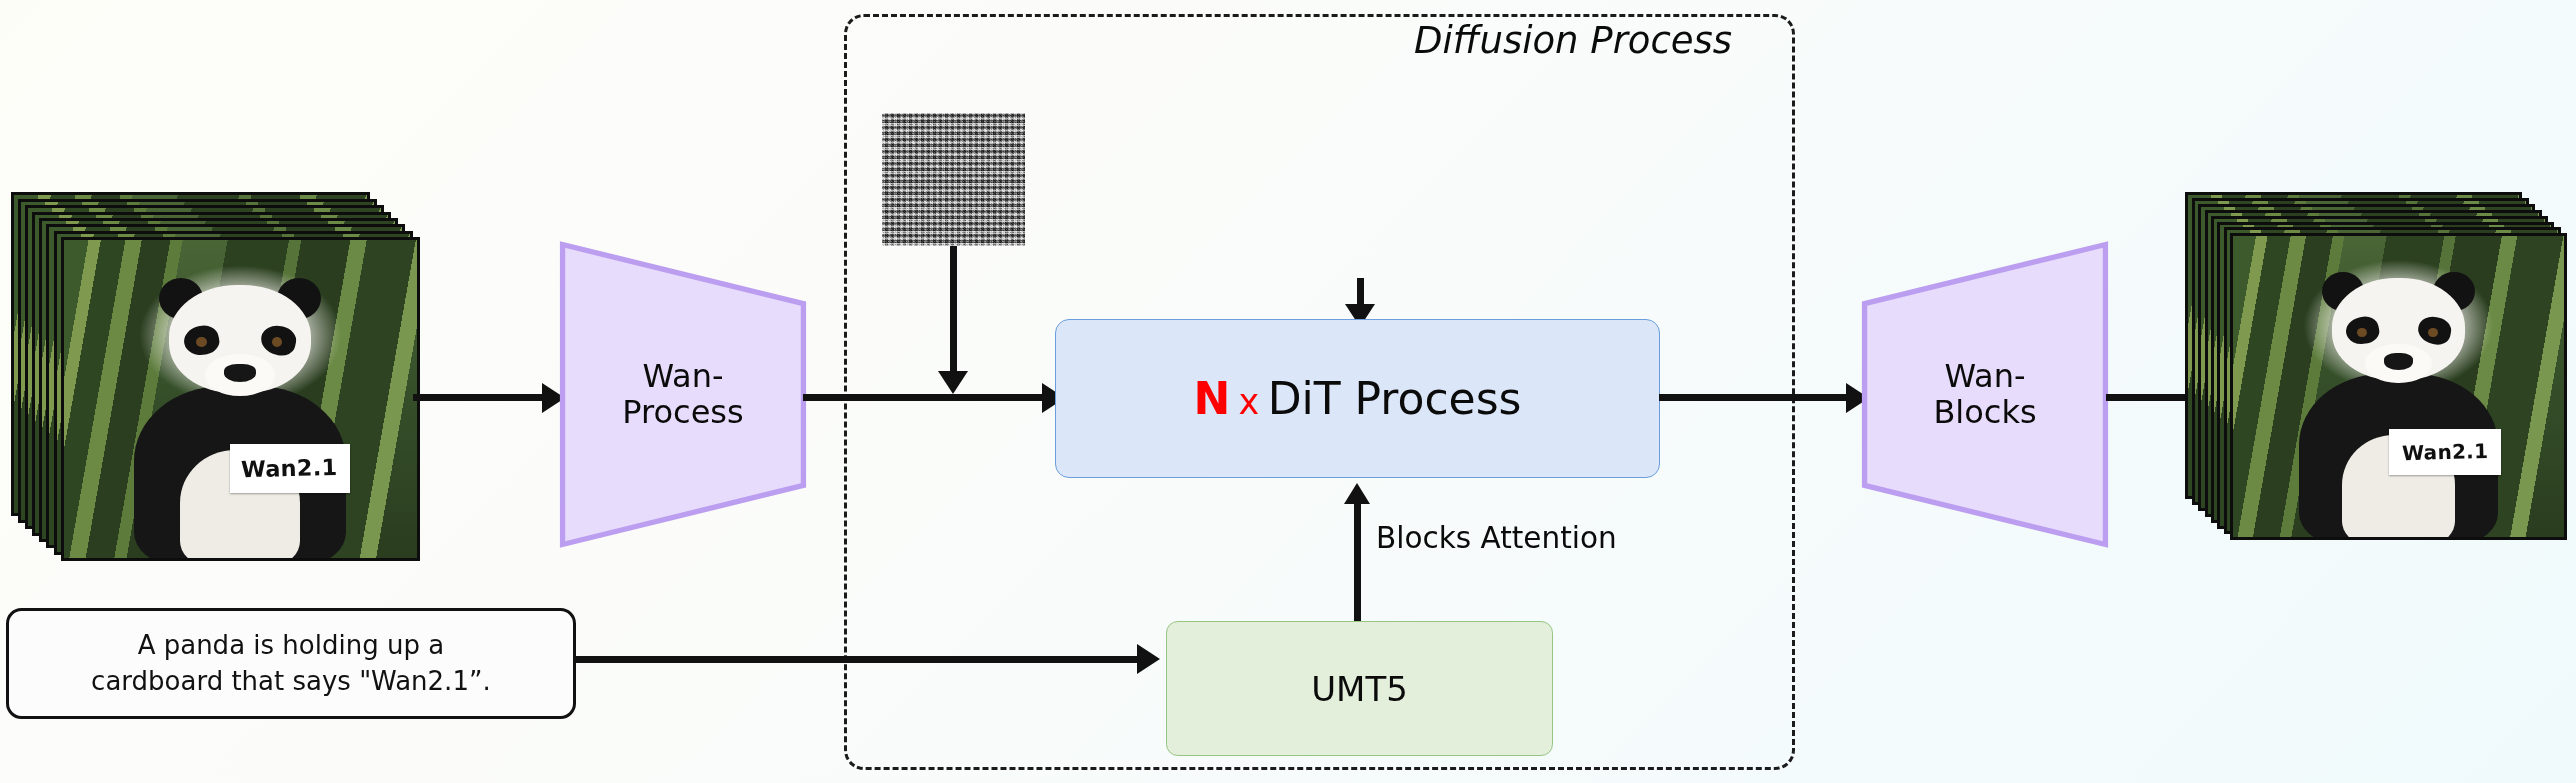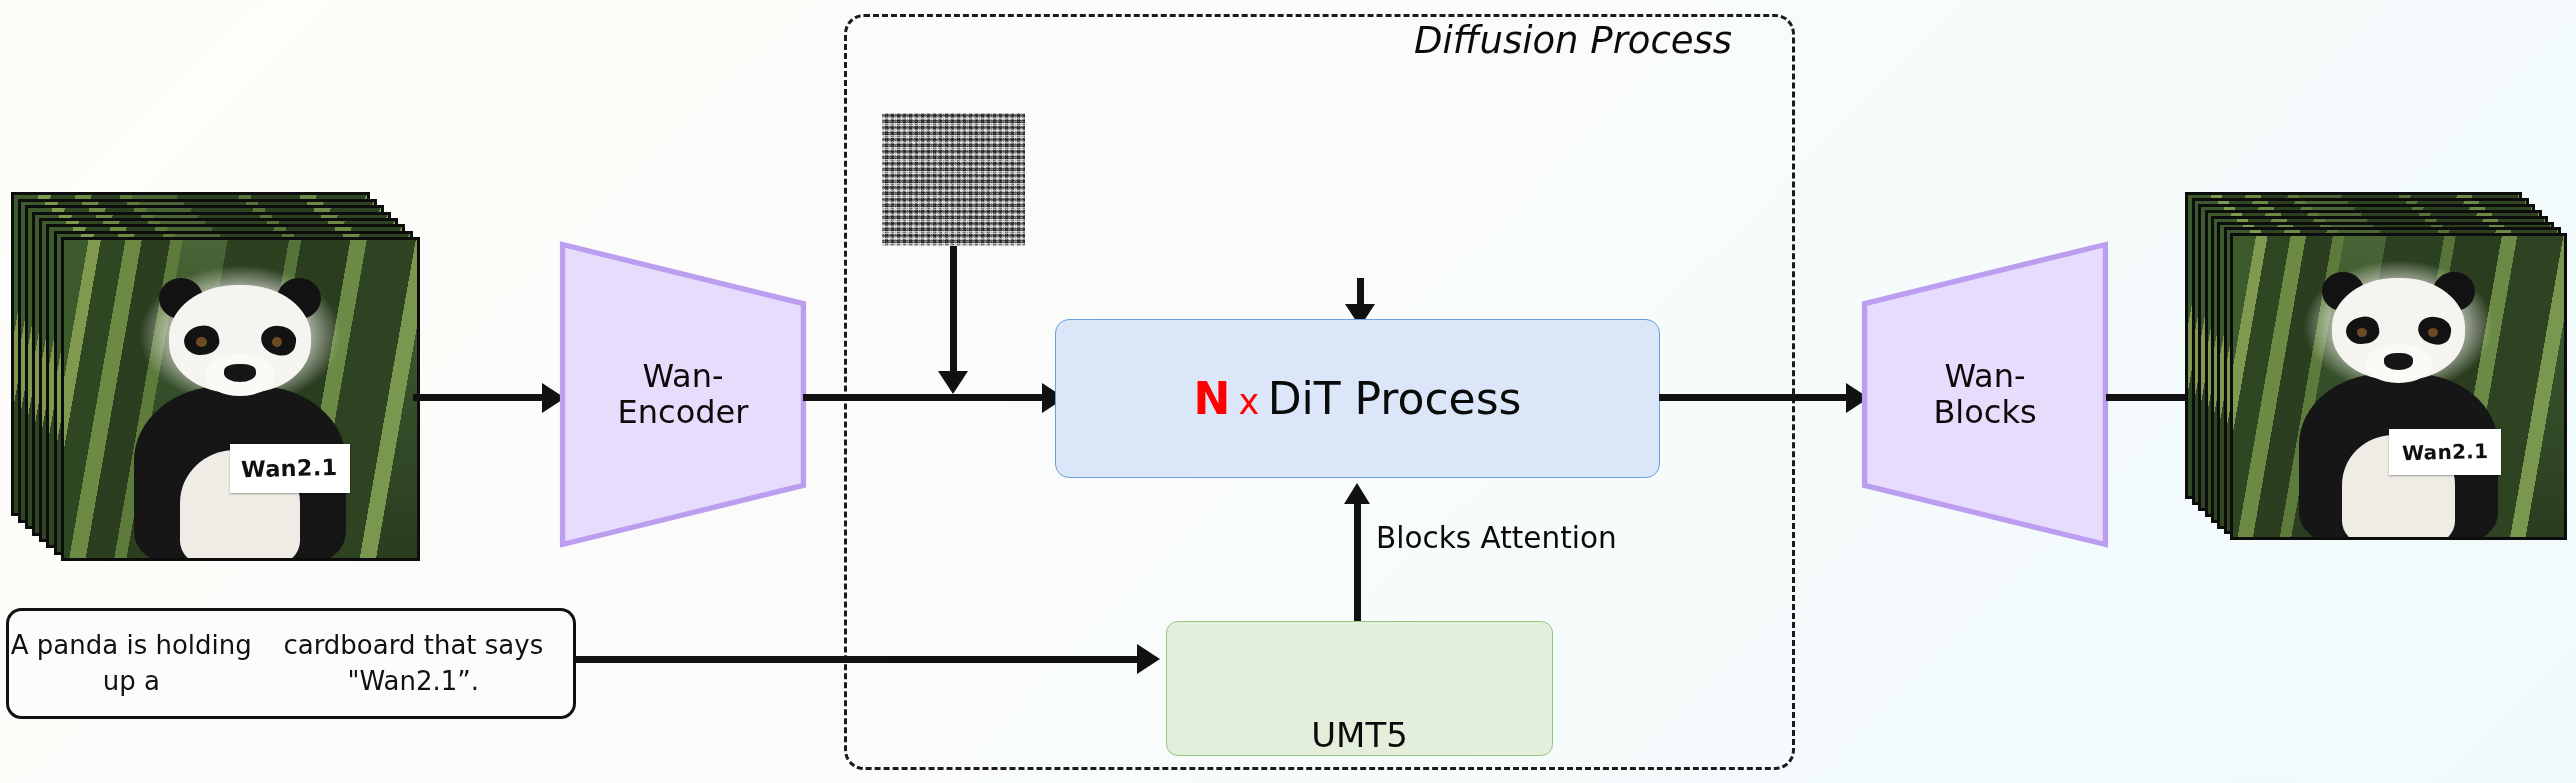--- a/index.html
+++ b/index.html
@@ -119,21 +119,21 @@
 
   <div class="ln" style="left:413px;top:394px;width:131px;height:7px;"></div>
   <div class="arrowhead ah-right" style="left:542px;top:383px;"></div>
 
   <div class="trap" style="left:559px;top:241px;width:248px;height:307px;">
     <svg width="248" height="307" viewBox="0 0 420 520">
       <polygon points="6,6 414,106 414,414 6,514" fill="#e7dcfb" stroke="#bc9ef0" stroke-width="9"></polygon>
     </svg>
     <div class="lbl" style="font-size:32px;">
       <div>Wan-</div>
-      <div>Encoder</div>
+      <div>Process</div>
     </div>
   </div>
 
   <div class="ln" style="left:803px;top:394px;width:266px;height:7px;"></div>
   <div class="arrowhead ah-right" style="left:1042px;top:383px;"></div>
 
   <div class="noise" style="left:882px;top:113px;width:143px;height:133px;"></div>
   <div class="ln" style="left:950px;top:246px;width:7px;height:129px;"></div>
   <div class="arrowhead ah-down" style="left:938px;top:371px;"></div>
 
@@ -148,25 +148,25 @@
     </span>
   </div>
 
   <div class="ln" style="left:1659px;top:394px;width:189px;height:7px;"></div>
   <div class="arrowhead ah-right" style="left:1846px;top:383px;"></div>
 
   <div class="ln" style="left:1354px;top:491px;width:6.5px;height:177px;"></div>
   <div class="arrowhead ah-up" style="left:1344px;top:483px;"></div>
   <div class="txt-label" style="left:1376px;top:521px;font-size:29.5px;">Blocks Attention</div>
 
-  <div class="rbox" id="umt5-box" style="left:1166px;top:621px;width:387px;height:135px;align-items:flex-end;">
+  <div class="rbox" id="umt5-box" style="left:1166px;top:621px;width:387px;height:135px;">
     <span style="font-size:34px;color:#0b0b0b;">UMT5</span>
   </div>
 
-  <div class="rbox" id="prompt-box" style="left:5.9px;top:608px;width:570px;height:111px;flex-direction:row;line-height:1.35;">
+  <div class="rbox" id="prompt-box" style="left:5.9px;top:608px;width:570px;height:111px;flex-direction:column;line-height:1.35;">
     <span style="font-size:26px;color:#111;">A panda is holding up a</span>
     <span style="font-size:26px;color:#111;">cardboard that says "Wan2.1”.</span>
   </div>
   <div class="ln" style="left:574px;top:656px;width:564px;height:6.5px;"></div>
   <div class="arrowhead ah-right" style="left:1137px;top:644px;"></div>
 
   <div class="trap" style="left:1861px;top:241px;width:248px;height:307px;">
     <svg width="248" height="307" viewBox="0 0 420 520">
       <polygon points="6,106 414,6 414,514 6,414" fill="#e7dcfb" stroke="#bc9ef0" stroke-width="9"></polygon>
     </svg>

